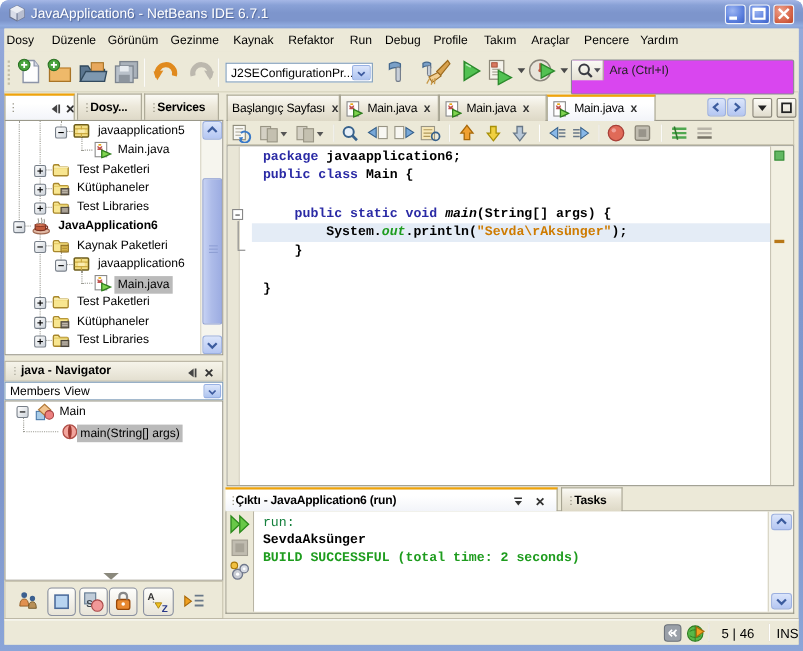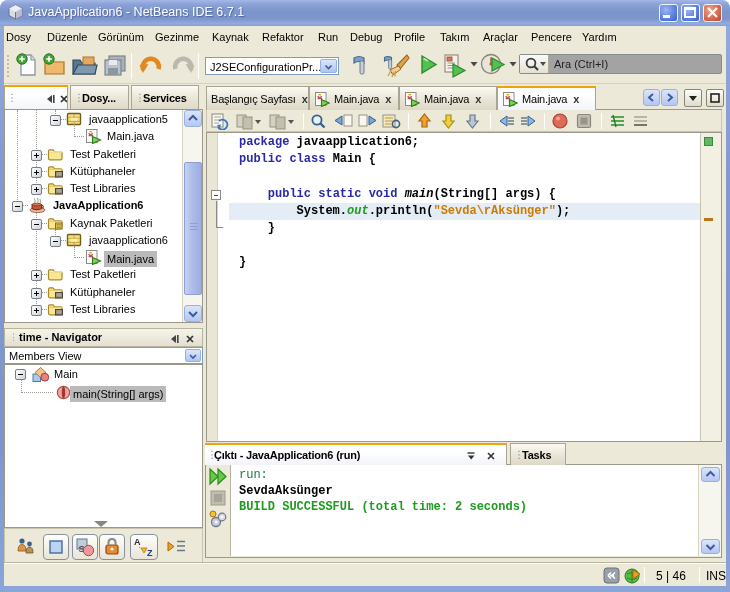--- a/index.html
+++ b/index.html
@@ -209,21 +209,21 @@
           <circle cx="11" cy="12" r="1.6" fill="#c05840"></circle>
           <path d="M12 6 L24 12.5 L12 19 Z" fill="#52c152" stroke="#2c8a2c" stroke-width="1.2"></path>
         </svg>
       </div>
     <div class="abs" style="left:504px;top:13px">
         <svg width="10" height="8">
           <path d="M1.5 2 L8.5 2 L5 6.5 Z" fill="#4a4a4a"></path>
         </svg>
       </div>
 
-    <div class="abs" style="left:515px;top:7px;width:203px;height:20px;background:#a3a3a3;border:1px solid #888b90;border-radius:2px">
+    <div class="abs" style="left:515px;top:7px;width:203px;height:32px;background:#d946ef;border:1px solid #888b90;border-radius:2px">
       <div class="abs" style="left:0;top:0;width:29px;height:18px;background:linear-gradient(180deg,#fbfaf6,#e4e0d2);border-right:1px solid #b0ac9c">
         <svg width="29" height="18" viewBox="0 0 29 18">
             <circle cx="11" cy="8" r="4.4" fill="none" stroke="#3a3a42" stroke-width="1.8"></circle>
             <line x1="14" y1="11" x2="18" y2="15" stroke="#3a3a42" stroke-width="2.2"></line>
             <path d="M20 7 L26 7 L23 11 Z" fill="#4a4a52"></path>
           </svg>
       </div>
       <span style="position:absolute;left:34px;top:3px;font-size:11px;color:#222">Ara (Ctrl+I)</span>
     </div>
   </div>
@@ -421,21 +421,21 @@
           <div style="position:absolute;left:5px;top:60px;width:8px;height:1px;background:#8e9fd4;box-shadow:0 3px 0 #8e9fd4,0 6px 0 #8e9fd4"></div>
         </div>
       <div class="abs" style="left:1px;top:195px;width:18px;height:17px;background:linear-gradient(180deg,#dbe5fb,#b4c6f2);border:1px solid #9cb0e0;border-radius:3px">
           <svg width="16" height="15">
             <path d="M4 6 L8 10 L12 6" stroke="#3c5c9e" stroke-width="2" fill="none"></path>
           </svg>
         </div>
     </div>
   </div>
   <div id="navheader" class="abs" style="left:4px;top:328px;width:199px;height:19px;background:linear-gradient(180deg,#f6f4ea,#e3dfd0);border:1px solid #b8b4a2">
-     <b style="position:absolute;left:14px;top:2px;font-size:11px">time - Navigator</b>
+     <b style="position:absolute;left:14px;top:2px;font-size:11px">java - Navigator</b>
      <span style="position:absolute;left:4px;top:3px;color:#9a988a;font-size:9px;letter-spacing:-1px">⋮</span>
      <svg style="position:absolute;left:164px;top:5px" width="11" height="10">
         <path d="M7 1 L2 5 L7 9 Z" fill="#444"></path>
         <rect x="8" y="1" width="1.6" height="8" fill="#444"></rect>
       </svg>
      <svg style="position:absolute;left:180px;top:5px" width="10" height="10">
         <path d="M2 2 L8 8 M8 2 L2 8" stroke="#333" stroke-width="1.7"></path>
       </svg>
   </div>
   <div id="membercombo" class="abs" style="left:4px;top:347px;width:199px;height:17px;background:#fff;border:1px solid #7f9db9">

